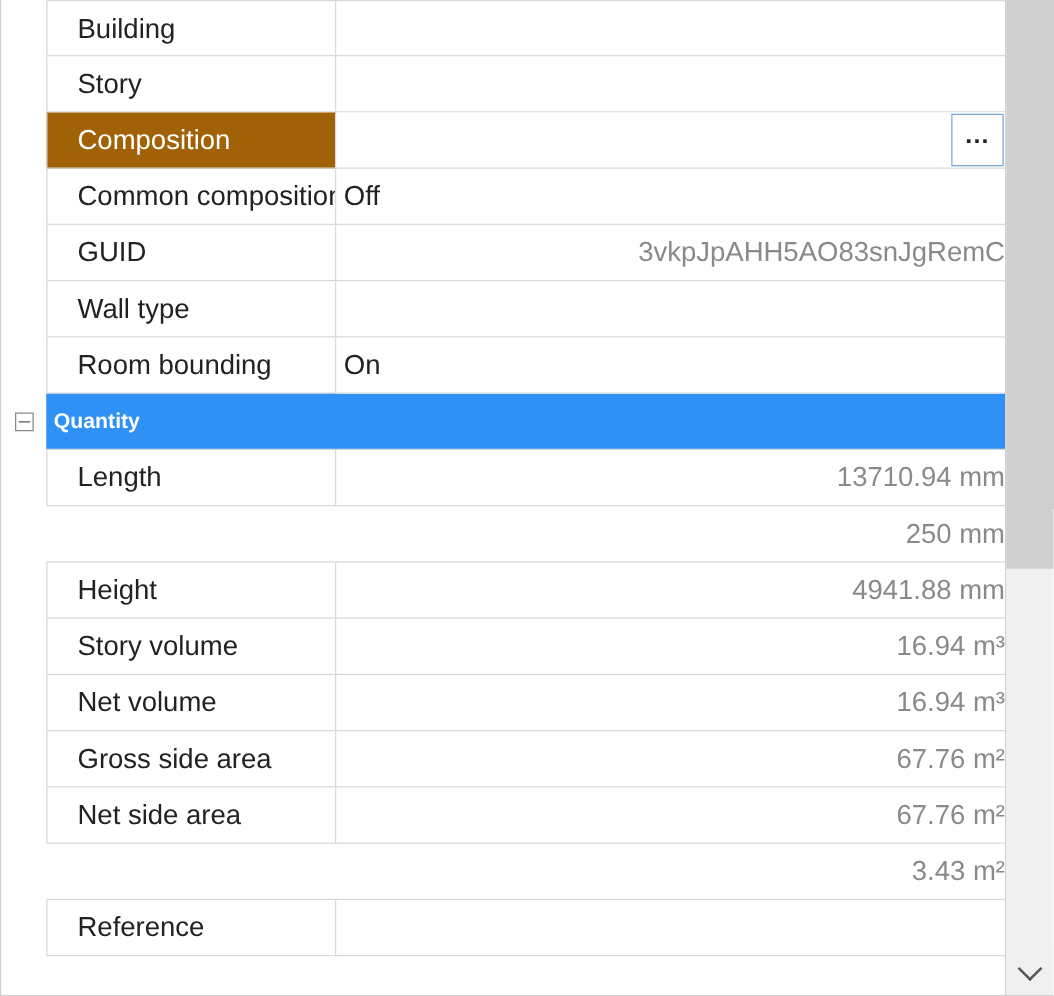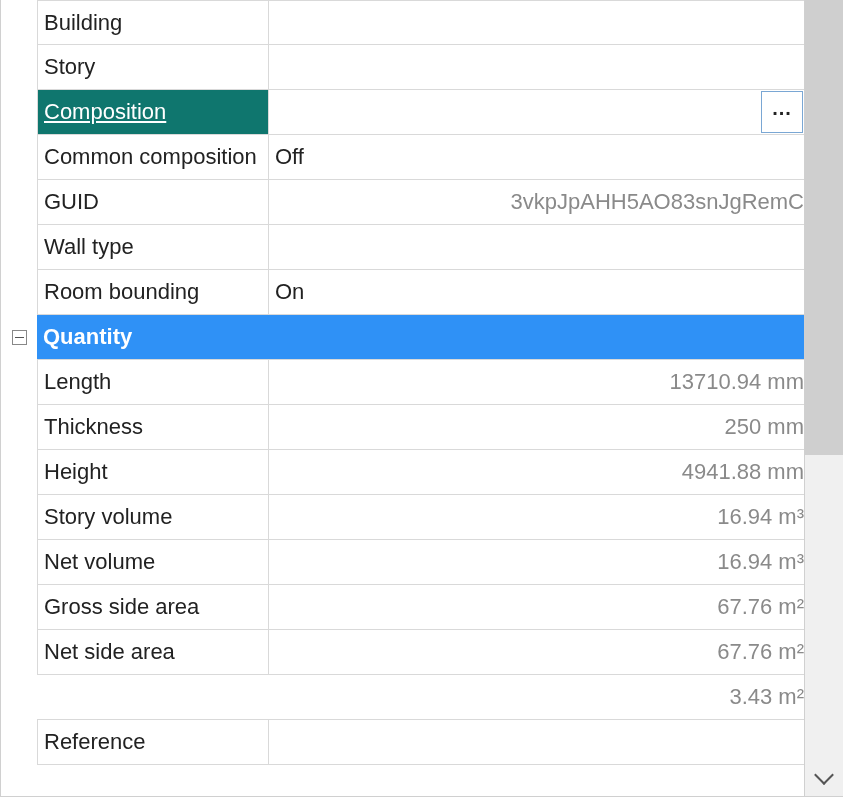--- a/index.html
+++ b/index.html
@@ -31,41 +31,40 @@
     flex: 0 0 36px;
     border-bottom: 1px solid #fff;
     position: relative;
   }
   .label {
     width: 232px;
     flex: 0 0 232px;
     border: 1px solid #d9d9d9;
     border-top: none;
     border-left: 1px solid #d9d9d9;
-    padding-left: 6px;
+    padding-left: 24px;
     color: #222;
     white-space: nowrap;
     overflow: hidden;
   }
   .value {
     flex: 1 1 auto;
     border-bottom: 1px solid #d9d9d9;
     border-right: none;
     padding-left: 6px;
     color: #222;
     white-space: nowrap;
     overflow: hidden;
     position: relative;
   }
   .value.muted { color: #8a8a8a; text-align: right; }
   .row.first .label, .row.first .value { border-top: 1px solid #d9d9d9; }
   .row.selected .label {
-    background: #0f766e;
+    background: #a16207;
     color: #fff;
-    text-decoration: underline;
   }
   .row.selected .value {
     background: #fff;
   }
   .ellipsis-btn {
     position: absolute;
     right: 1px;
     top: 1px;
     width: 42px;
     height: 42px;
@@ -76,21 +75,21 @@
     display: flex;
     align-items: center;
     justify-content: center;
     letter-spacing: 1px;
     font-weight: bold;
     padding-bottom: 8px;
   }
   .section {
     display: flex;
     height: 45px;
-    font-size: 22px;
+    font-size: 17px;
     line-height: 44px;
   }
   .section .gutter {
     border-bottom: 1px solid #fff;
     display: flex;
     align-items: center;
     justify-content: center;
   }
   .section .header {
     flex: 1 1 auto;
@@ -220,21 +219,20 @@
     </div>
 
     <div class="row">
       <div class="gutter"></div>
       <div class="label">Length</div>
       <div class="value muted">13710.94 mm</div>
     </div>
 
     <div class="row">
       <div class="gutter"></div>
-      <div class="label">Thickness</div>
       <div class="value muted">250 mm</div>
     </div>
 
     <div class="row">
       <div class="gutter"></div>
       <div class="label">Height</div>
       <div class="value muted">4941.88 mm</div>
     </div>
 
     <div class="row">

